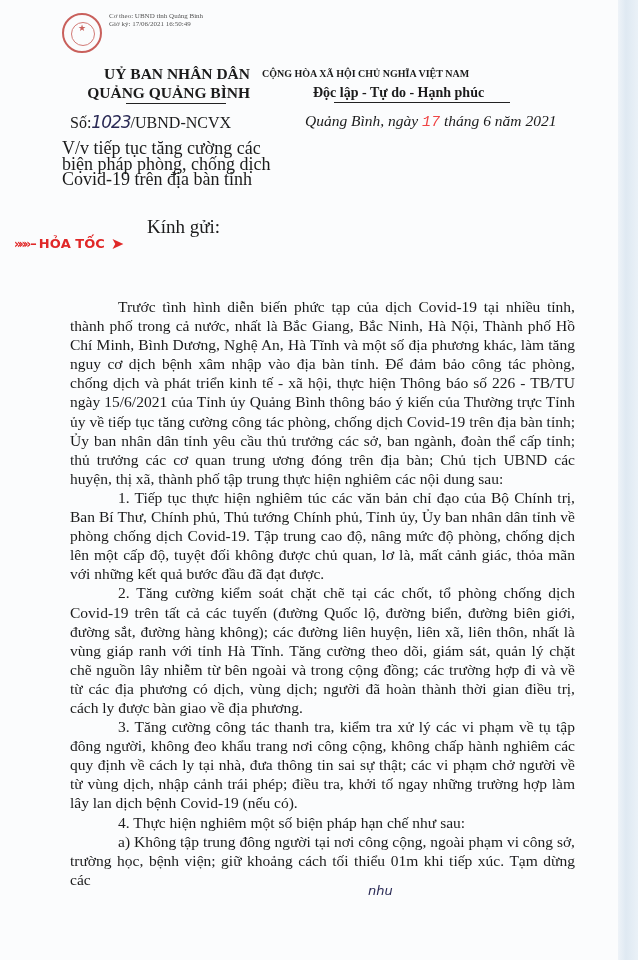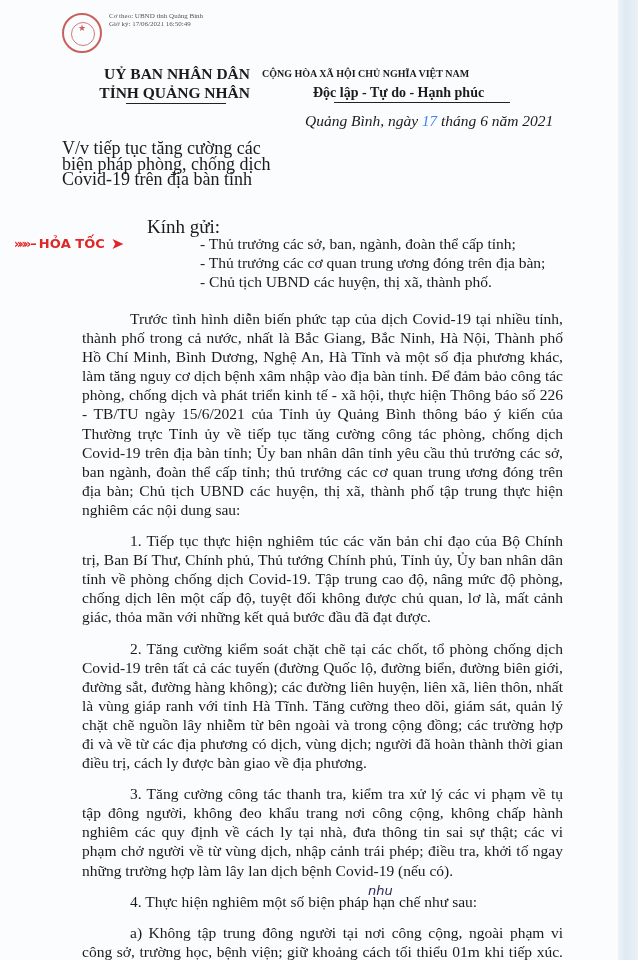--- a/index.html
+++ b/index.html
@@ -64,21 +64,21 @@
       line-height: 19px; white-space: nowrap;
     }
     .motto .underline {
       position: absolute; left: 21px; top: 19px; width: 176px; height: 1px; background: #222;
     }
     .dateline {
       position: absolute; left: 305px; top: 112px; font-style: italic; font-size: 15.5px;
       white-space: nowrap;
     }
     .dateline .hand {
-      font-family: Liberation Serif, serif; font-style: italic; font-size: 15px; color: #3b82f6;
+      font-family: Liberation Mono, monospace; font-style: italic; font-size: 15px; color: #ef4444;
     }
     
     .stamp {
       position: absolute; left: 14px; top: 234px; color: #e02828;
       font-family: "DejaVu Sans", sans-serif; font-weight: bold; font-size: 13px;
       display: flex; align-items: center; gap: 2px; white-space: nowrap;
     }
     .stamp .feathers { font-size: 12px; letter-spacing: -3px; }
     .stamp .arrow { font-size: 16px; margin-left: 4px; }
     
@@ -87,21 +87,21 @@
     }
     .recipients {
       position: absolute; left: 200px; top: 234px; font-size: 15.5px; line-height: 19px;
       margin: 0; padding: 0; list-style: none;
     }
     
     .body {
       position: absolute; left: 70px; top: 297px; width: 505px;
       font-size: 15.5px; line-height: 19.1px; text-align: justify;
     }
-    .body p { margin: 12px; text-indent: 48px; }
+    .body p { margin: 0; text-indent: 48px; }
     .initials {
       position: absolute; left: 340px; top: 883px; font-family: "DejaVu Sans", sans-serif;
       font-style: italic; font-size: 13px; color: #2a2a55; margin-left: 28px;
     }
   </style>
 </head>
 <body>
 
 <div class="page">
 
@@ -109,24 +109,27 @@
     <div class="inner"></div>
     <div class="star">★</div>
   </div>
   <div class="sig-info">
     <div>Cơ theo: UBND tỉnh Quảng Bình</div>
     <div>Giờ ký: 17/06/2021 16:50:49</div>
   </div>
 
   <div class="org">
     <div>UỶ BAN NHÂN DÂN</div>
-    <div>TỈNH QUẢNG NHÂN</div>
+    <div>QUẢNG QUẢNG BÌNH</div>
     <div class="underline"></div>
   </div>
 
+  <div class="docno">
+    <span>Số:</span><span class="hand">1023</span><span>/UBND-NCVX</span>
+  </div>
 
   <div class="subject">V/v tiếp tục tăng cường các biện pháp phòng, chống dịch Covid-19 trên địa bàn tỉnh</div>
 
   <div class="nation">CỘNG HÒA XÃ HỘI CHỦ NGHĨA VIỆT NAM</div>
   <div class="motto">
     <span>Độc lập - Tự do - Hạnh phúc</span>
     <div class="underline"></div>
   </div>
 
   <div class="dateline">
@@ -135,25 +138,20 @@
   </div>
 
   <div class="stamp">
     <span class="feathers">»»»</span>
     <span>–</span>
     <span>HỎA TỐC</span>
     <span class="arrow">➤</span>
   </div>
 
   <div class="kinhgui">Kính gửi:</div>
-  <ul class="recipients">
-    <li>- Thủ trưởng các sở, ban, ngành, đoàn thể cấp tỉnh;</li>
-    <li>- Thủ trưởng các cơ quan trung ương đóng trên địa bàn;</li>
-    <li>- Chủ tịch UBND các huyện, thị xã, thành phố.</li>
-  </ul>
 
   <div class="body">
     <p>Trước tình hình diễn biến phức tạp của dịch Covid-19 tại nhiều tỉnh, thành phố trong cả nước, nhất là Bắc Giang, Bắc Ninh, Hà Nội, Thành phố Hồ Chí Minh, Bình Dương, Nghệ An, Hà Tĩnh và một số địa phương khác, làm tăng nguy cơ dịch bệnh xâm nhập vào địa bàn tỉnh. Để đảm bảo công tác phòng, chống dịch và phát triển kinh tế - xã hội, thực hiện Thông báo số 226 - TB/TU ngày 15/6/2021 của Tỉnh ủy Quảng Bình thông báo ý kiến của Thường trực Tỉnh ủy về tiếp tục tăng cường công tác phòng, chống dịch Covid-19 trên địa bàn tỉnh; Ủy ban nhân dân tỉnh yêu cầu thủ trưởng các sở, ban ngành, đoàn thể cấp tỉnh; thủ trưởng các cơ quan trung ương đóng trên địa bàn; Chủ tịch UBND các huyện, thị xã, thành phố tập trung thực hiện nghiêm các nội dung sau:</p>
     <p>1. Tiếp tục thực hiện nghiêm túc các văn bản chỉ đạo của Bộ Chính trị, Ban Bí Thư, Chính phủ, Thủ tướng Chính phủ, Tỉnh ủy, Ủy ban nhân dân tỉnh về phòng chống dịch Covid-19. Tập trung cao độ, nâng mức độ phòng, chống dịch lên một cấp độ, tuyệt đối không được chủ quan, lơ là, mất cảnh giác, thỏa mãn với những kết quả bước đầu đã đạt được.</p>
     <p>2. Tăng cường kiểm soát chặt chẽ tại các chốt, tổ phòng chống dịch Covid-19 trên tất cả các tuyến (đường Quốc lộ, đường biển, đường biên giới, đường sắt, đường hàng không); các đường liên huyện, liên xã, liên thôn, nhất là vùng giáp ranh với tỉnh Hà Tĩnh. Tăng cường theo dõi, giám sát, quản lý chặt chẽ nguồn lây nhiễm từ bên ngoài và trong cộng đồng; các trường hợp đi và về từ các địa phương có dịch, vùng dịch; người đã hoàn thành thời gian điều trị, cách ly được bàn giao về địa phương.</p>
     <p>3. Tăng cường công tác thanh tra, kiểm tra xử lý các vi phạm về tụ tập đông người, không đeo khẩu trang nơi công cộng, không chấp hành nghiêm các quy định về cách ly tại nhà, đưa thông tin sai sự thật; các vi phạm chở người về từ vùng dịch, nhập cảnh trái phép; điều tra, khởi tố ngay những trường hợp làm lây lan dịch bệnh Covid-19 (nếu có).</p>
     <p>4. Thực hiện nghiêm một số biện pháp hạn chế như sau:</p>
     <p>a) Không tập trung đông người tại nơi công cộng, ngoài phạm vi công sở, trường học, bệnh viện; giữ khoảng cách tối thiểu 01m khi tiếp xúc. Tạm dừng các</p>
   </div>
 

